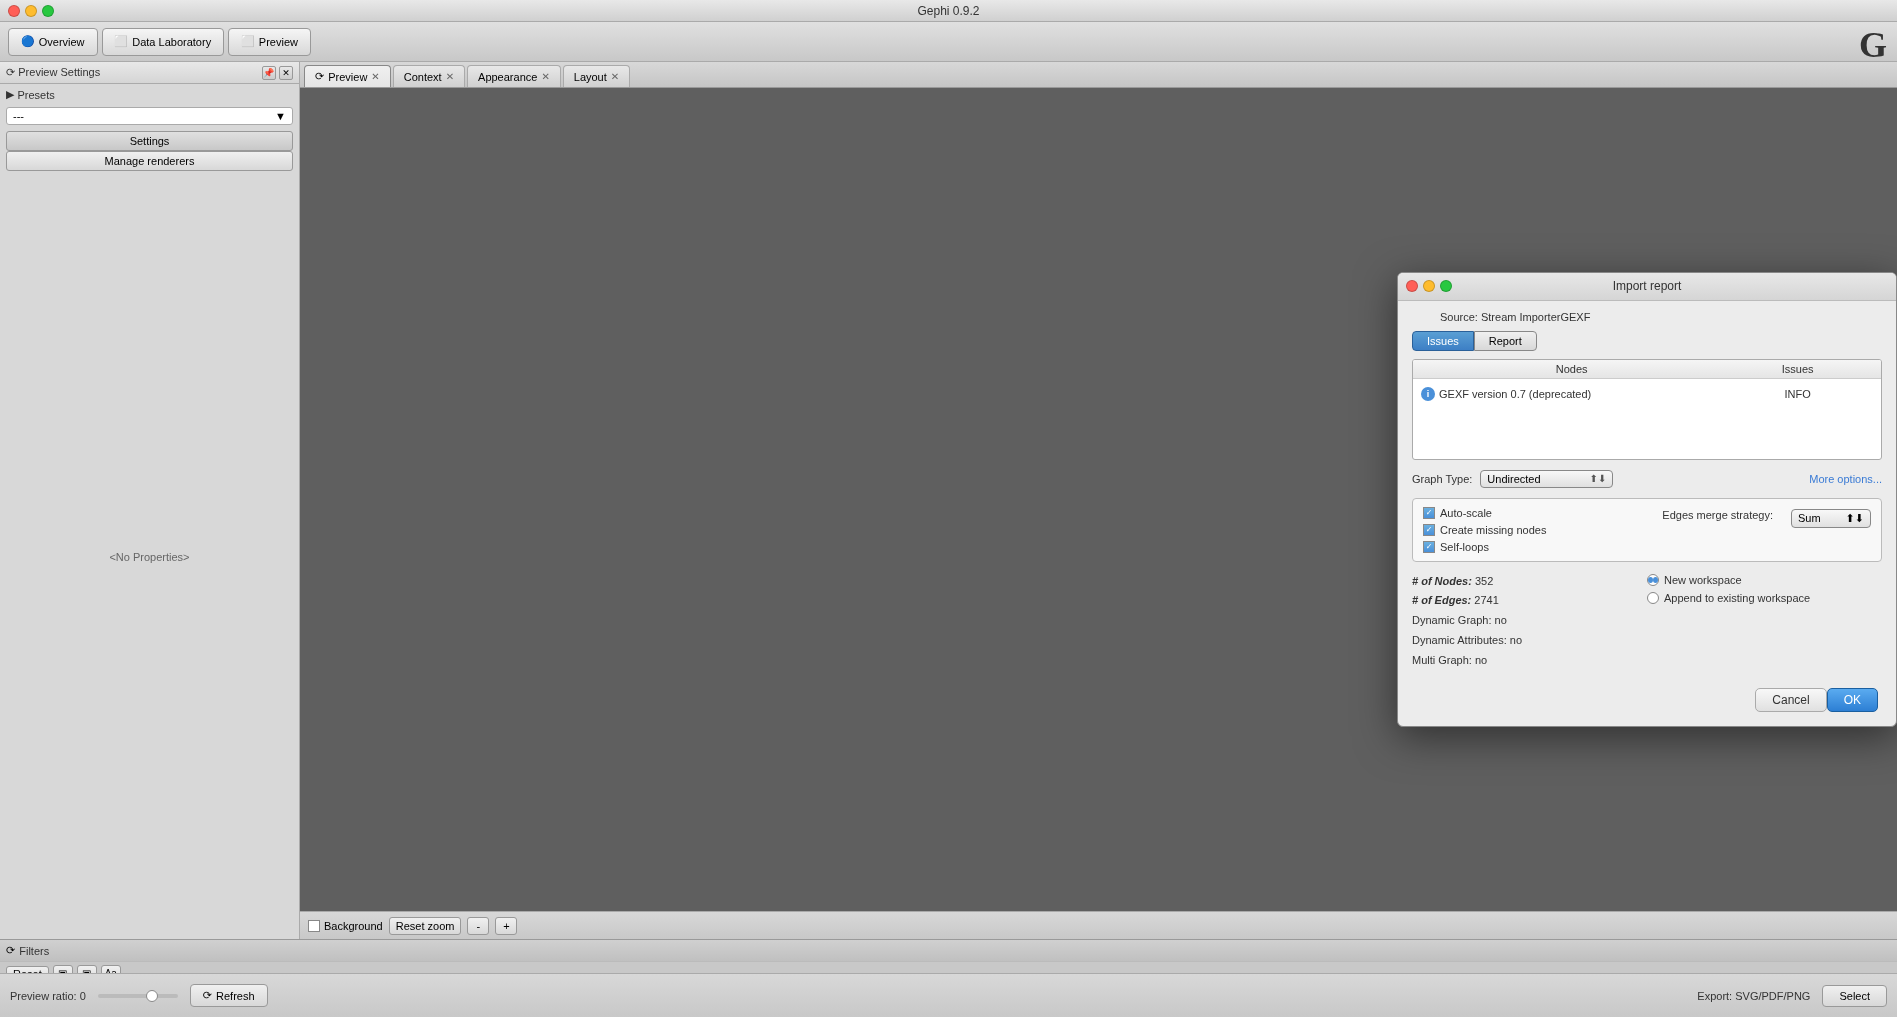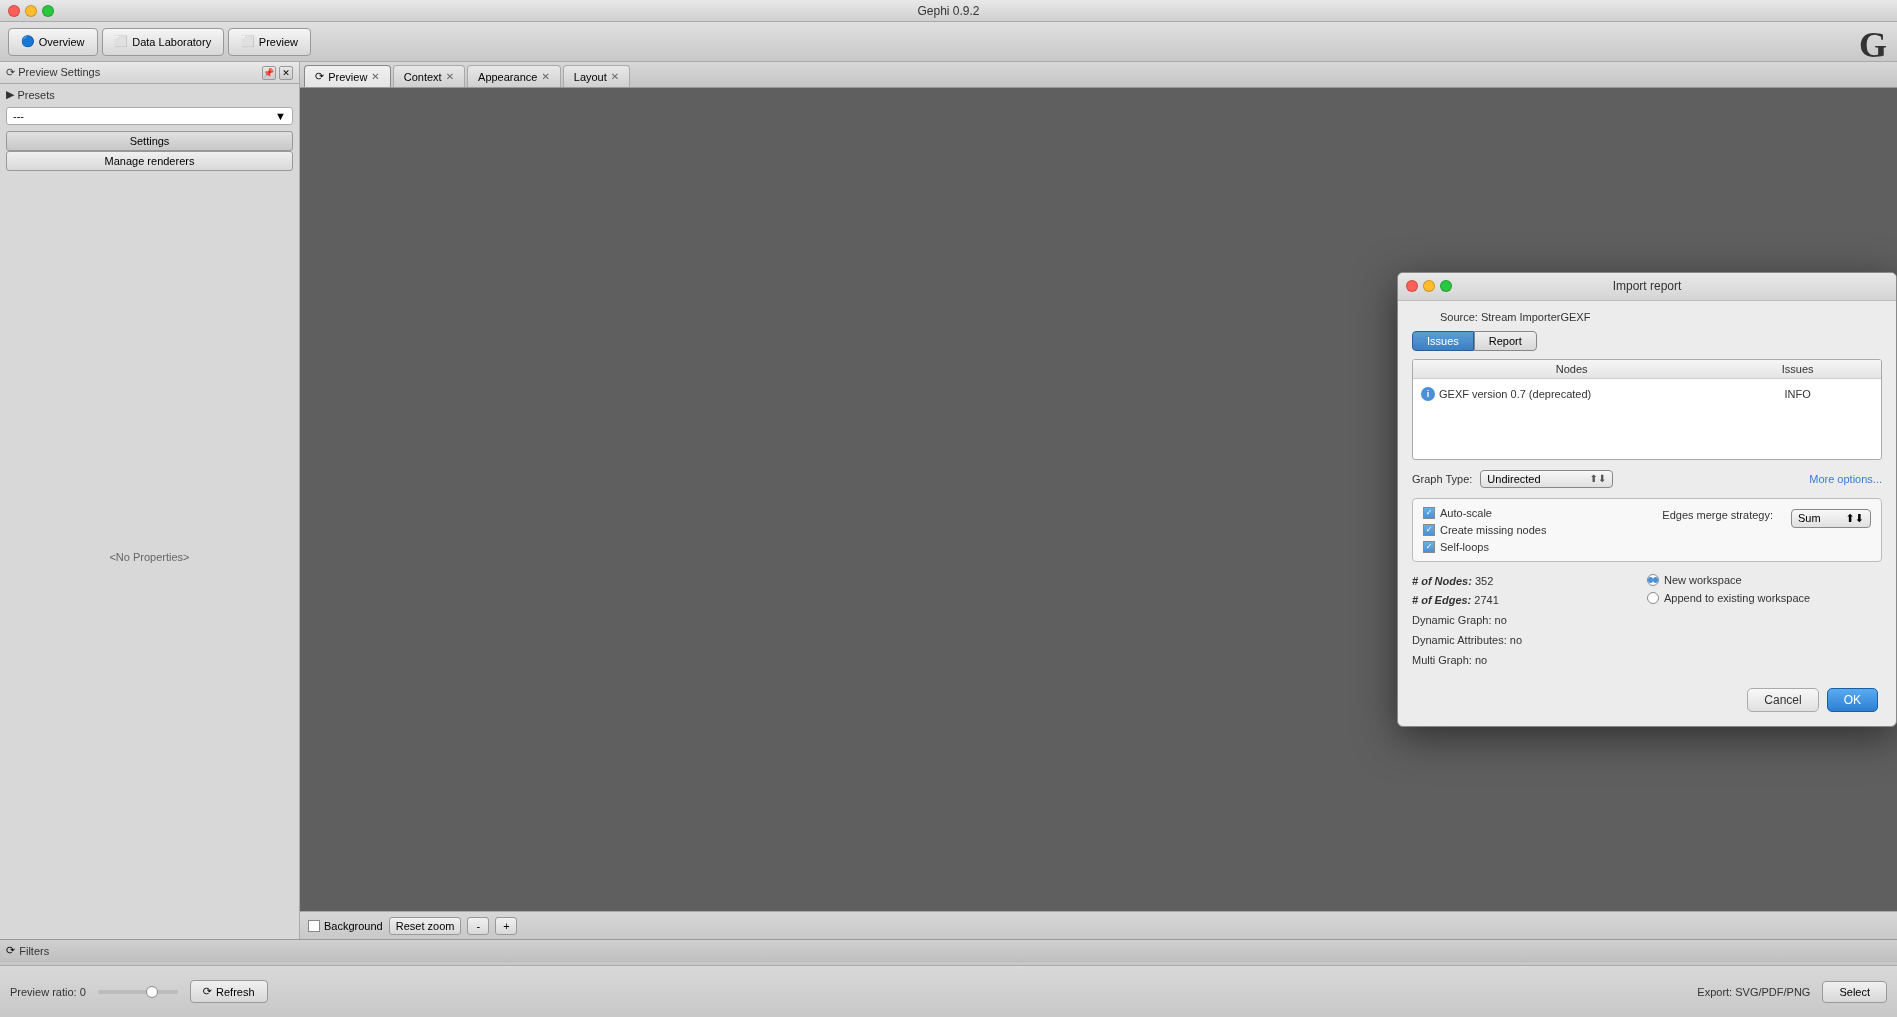--- a/index.html
+++ b/index.html
@@ -535,21 +535,20 @@
       content: '';
       width: 6px; height: 6px;
       border-radius: 50%;
       background: #4a90d9;
     }
 
     
     .dialog-footer {
       display: flex;
       justify-content: flex-end;
-      gap: 8px;
       padding: 8px 4px 4px;
     }
     .dialog-btn {
       padding: 4px 16px;
       border-radius: 5px;
       font-size: 12px;
       cursor: pointer;
     }
     .dialog-btn-cancel {
       background: linear-gradient(to bottom, #f8f8f8, #e0e0e0);
@@ -834,21 +833,21 @@
   <span class="filters-label">Filters</span>
 </div>
 
 <div class="filters-tools">
   <button class="ft-btn">Reset</button>
   <button class="ft-icon-btn">▣</button>
   <button class="ft-icon-btn">▣</button>
   <button class="ft-icon-btn">Aa</button>
 </div>
 
-<div style="background: linear-gradient(to bottom, #d8d8d8, #c8c8c8); height:52px; display:flex; align-items:center; padding: 0 10px; gap:12px; border-top:1px solid #aaa; position:absolute; bottom:0; left:0; right:0;">
+<div style="background: linear-gradient(to bottom, #d8d8d8, #c8c8c8); height:44px; display:flex; align-items:center; padding: 0 10px; gap:12px; border-top:1px solid #aaa; position:absolute; bottom:0; left:0; right:0;">
   <span class="preview-ratio">Preview ratio: 0</span>
   <div class="preview-slider">
     <div class="preview-slider-thumb"></div>
   </div>
   <button class="refresh-btn">
     <span>⟳</span>
     <span>Refresh</span>
   </button>
   <div style="flex:1;"></div>
   <span class="export-label">Export:  SVG/PDF/PNG</span>

